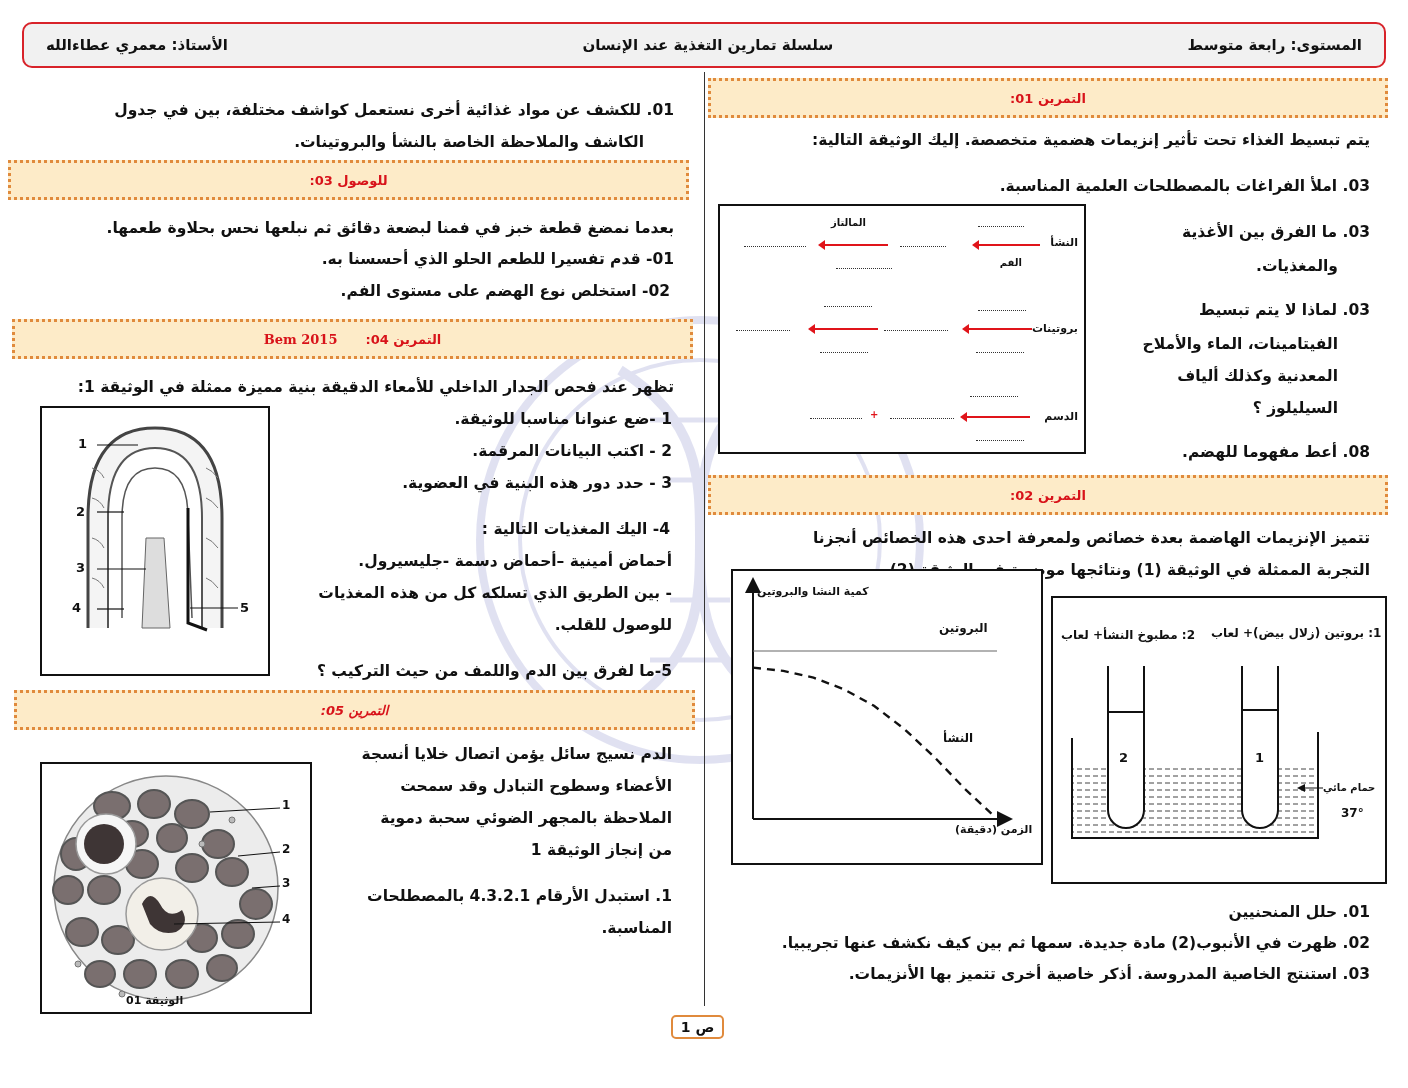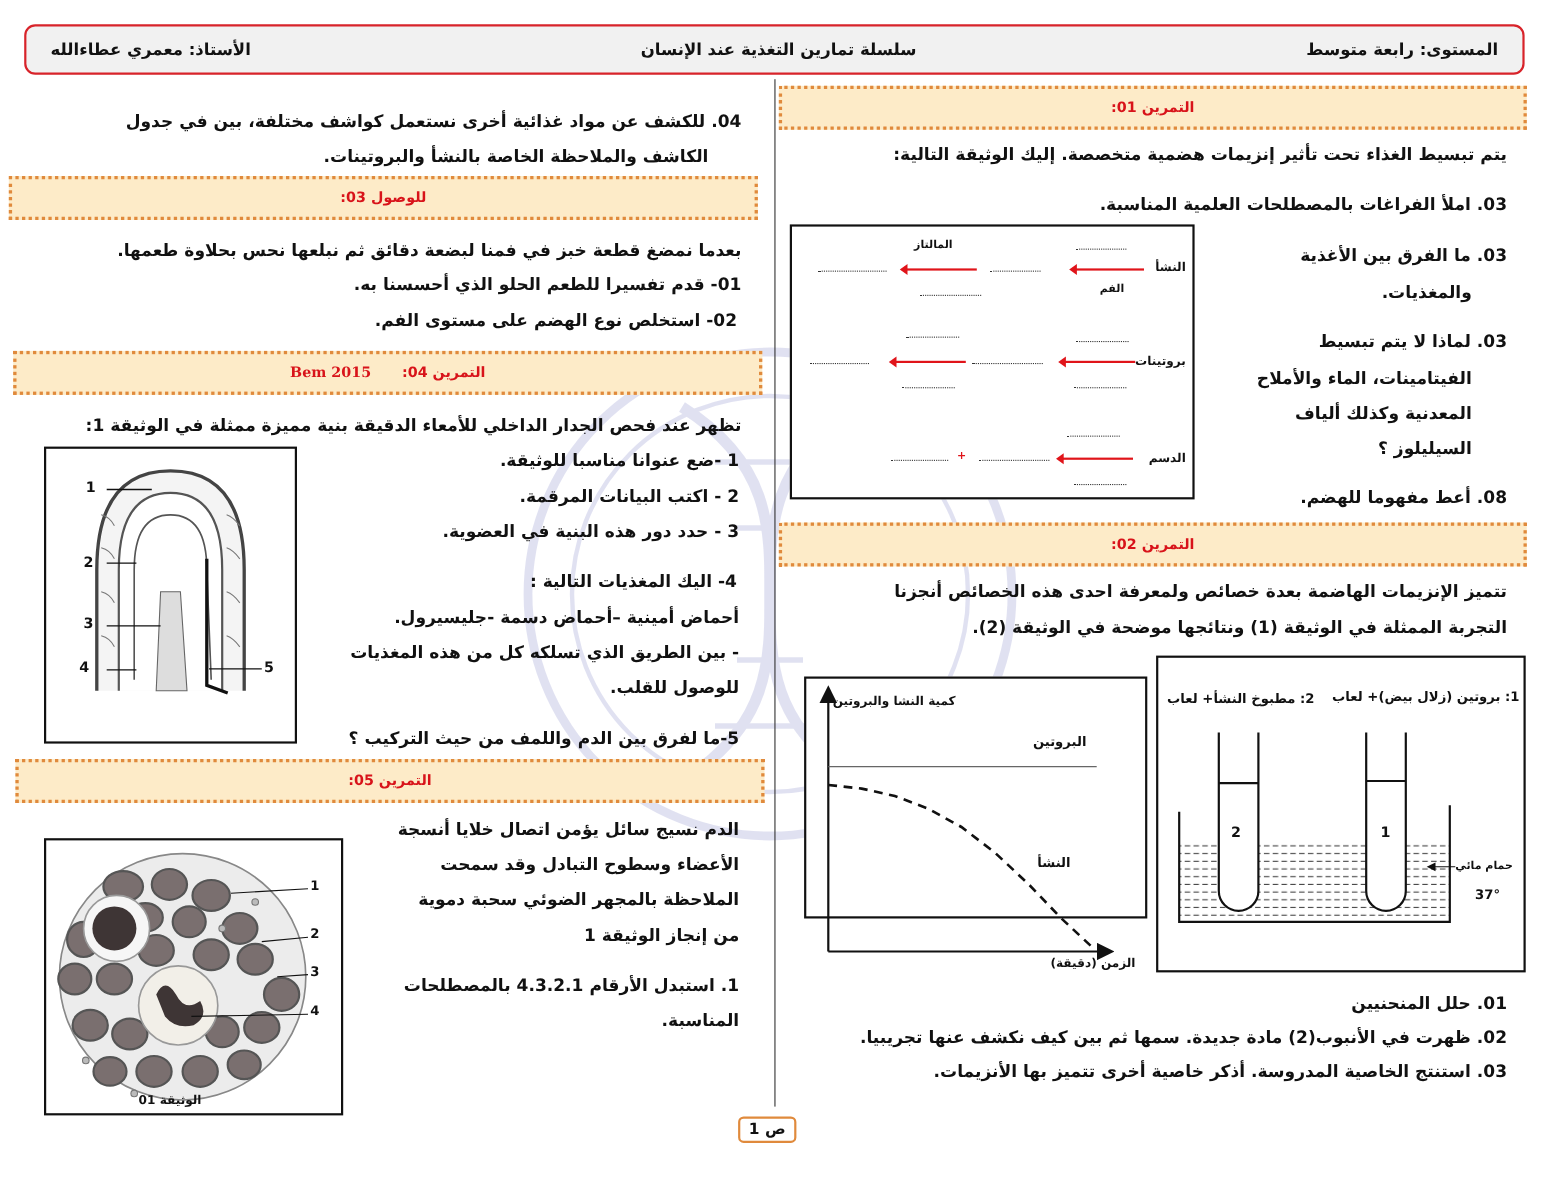--- a/index.html
+++ b/index.html
@@ -106,21 +106,21 @@
 <div class="txt" style="right:70px; top:360px;">المعدنية وكذلك ألياف</div>
 <div class="txt" style="right:70px; top:392px;">السيليلوز ؟</div>
 <div class="txt" style="right:38px; top:436px;">08.  أعط مفهوما للهضم.</div>
 
 <div class="sec-box" style="left:708px; top:475px; width:680px;">
   <span>التمرين 02:</span>
 </div>
 <div class="txt" style="right:38px; top:522px;">تتميز الإنزيمات الهاضمة بعدة خصائص ولمعرفة احدى هذه الخصائص أنجزنا</div>
 <div class="txt" style="right:38px; top:554px;">التجربة الممثلة في الوثيقة (1) ونتائجها موضحة في الوثيقة (2).</div>
 
-<div class="figbox" style="left:731px; top:615px; width:312px; height:220px;">
+<div class="figbox" style="left:731px; top:569px; width:312px; height:296px;">
   <svg width="308" height="286">
     <defs>
         <marker id="ah" markerWidth="8" markerHeight="8" refX="4" refY="4" orient="auto">
           <path d="M0,0 L8,4 L0,8 z" fill="#111"></path>
         </marker>
       </defs>
     <line x1="20" y1="248" x2="20" y2="14" stroke="#111" stroke-width="2" marker-end="url(#ah)"></line>
     <line x1="20" y1="248" x2="272" y2="248" stroke="#111" stroke-width="2" marker-end="url(#ah)"></line>
     <line id="protein-line" x1="20" y1="80" x2="264" y2="80" stroke="#666" stroke-width="1.2"></line>
     <path id="starch-line" d="M20 96.6 L50.3 99.9 L80.5 106.6 L110.8 118.2 L141.0 134.8 L171.3 158.0 L201.5 186.2 L231.8 217.8 L262.0 246.0" fill="none" stroke="#111" stroke-width="2.4" stroke-dasharray="8,6"></path>
@@ -152,21 +152,21 @@
   <span class="scheme-label" style="left:66px; top:152px; font-size:13px;">2</span>
   <span class="scheme-label" style="left:202px; top:152px; font-size:13px;">1</span>
   <span class="scheme-label" style="left:270px; top:184px; font-size:10px;">حمام مائي</span>
   <span class="scheme-label" style="left:288px; top:208px; font-size:12px;">37°</span>
 </div>
 
 <div class="txt" style="right:38px; top:896px;">01.  حلل المنحنيين</div>
 <div class="txt" style="right:38px; top:927px;">02.  ظهرت في الأنبوب(2) مادة جديدة. سمها ثم بين كيف نكشف عنها تجريبيا.</div>
 <div class="txt" style="right:38px; top:958px;">03.  استنتج الخاصية المدروسة. أذكر خاصية أخرى تتميز بها الأنزيمات.</div>
 
-<div class="txt" style="right:734px; top:94px;">04.  للكشف عن مواد غذائية أخرى نستعمل كواشف مختلفة، بين في جدول</div>
+<div class="txt" style="right:734px; top:94px;">01.  للكشف عن مواد غذائية أخرى نستعمل كواشف مختلفة، بين في جدول</div>
 <div class="txt" style="right:764px; top:126px;">الكاشف والملاحظة الخاصة بالنشأ والبروتينات.</div>
 
 <div class="sec-box" style="left:8px; top:160px; width:681px;">
   <span>للوصول 03:</span>
 </div>
 <div class="txt" style="right:734px; top:212px;">بعدما نمضغ قطعة خبز في فمنا لبضعة دقائق ثم نبلعها نحس بحلاوة طعمها.</div>
 <div class="txt" style="right:734px; top:243px;">01- قدم تفسيرا للطعم الحلو الذي أحسسنا به.</div>
 <div class="txt" style="right:738px; top:275px;">02- استخلص نوع الهضم على مستوى الفم.</div>
 
 <div class="sec-box" style="left:12px; top:319px; width:681px;">
@@ -208,21 +208,21 @@
         <line x1="148" y1="200" x2="196" y2="200"></line>
     </g>
   </svg>
   <span class="scheme-label" style="left:36px; top:28px; font-size:13px;">1</span>
   <span class="scheme-label" style="left:34px; top:96px; font-size:13px;">2</span>
   <span class="scheme-label" style="left:34px; top:152px; font-size:13px;">3</span>
   <span class="scheme-label" style="left:30px; top:192px; font-size:13px;">4</span>
   <span class="scheme-label" style="left:198px; top:192px; font-size:13px;">5</span>
 </div>
 
-<div class="sec-box" style="left:14px; top:690px; width:681px;">
+<div class="sec-box" style="left:14px; top:690px; width:681px;font-style:italic;">
   <span>التمرين 05:</span>
 </div>
 <div class="txt" style="right:736px; top:738px;">الدم نسيج سائل يؤمن اتصال خلايا أنسجة</div>
 <div class="txt" style="right:736px; top:770px;">الأعضاء وسطوح التبادل وقد سمحت</div>
 <div class="txt" style="right:736px; top:802px;">الملاحظة بالمجهر الضوئي سحبة دموية</div>
 <div class="txt" style="right:736px; top:834px;">من إنجاز الوثيقة 1</div>
 <div class="txt" style="right:736px; top:880px;">1. استبدل الأرقام 4.3.2.1 بالمصطلحات</div>
 <div class="txt" style="right:736px; top:912px;">المناسبة.</div>
 
 <div class="figbox" style="left:40px; top:762px; width:272px; height:252px;">

